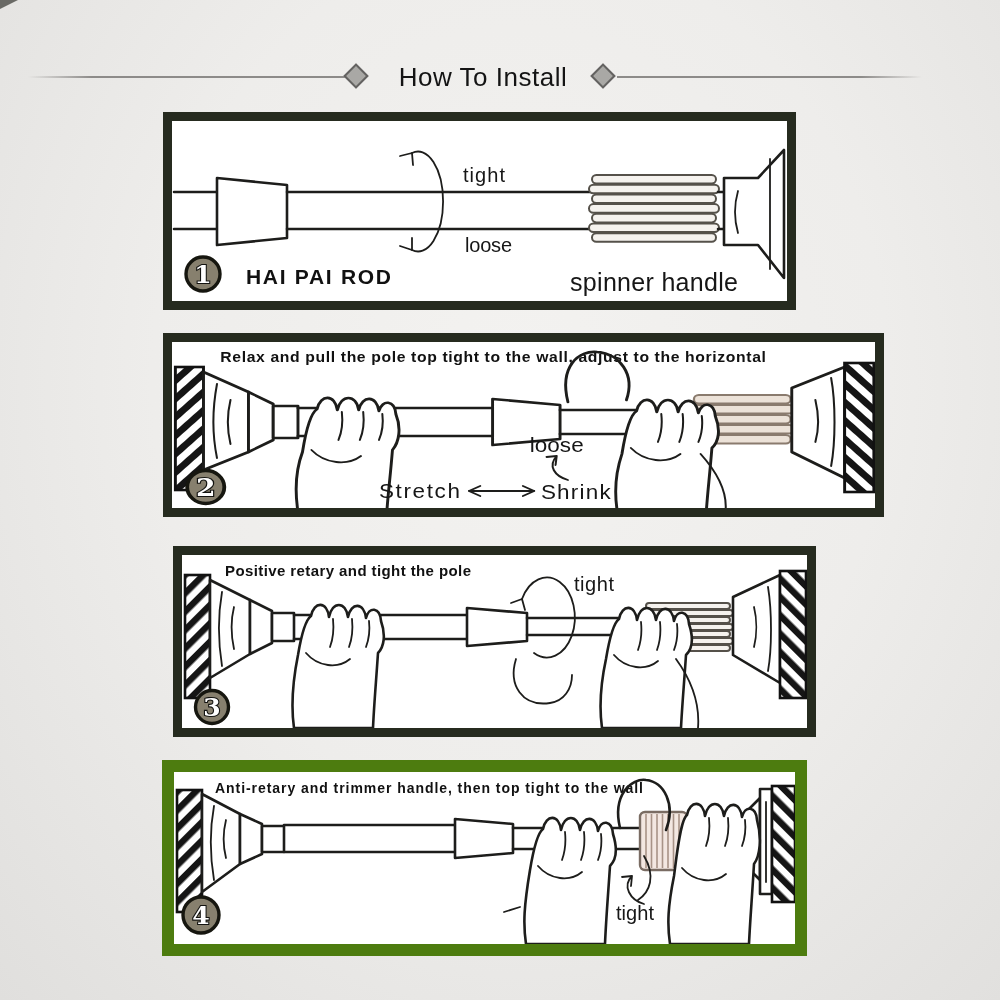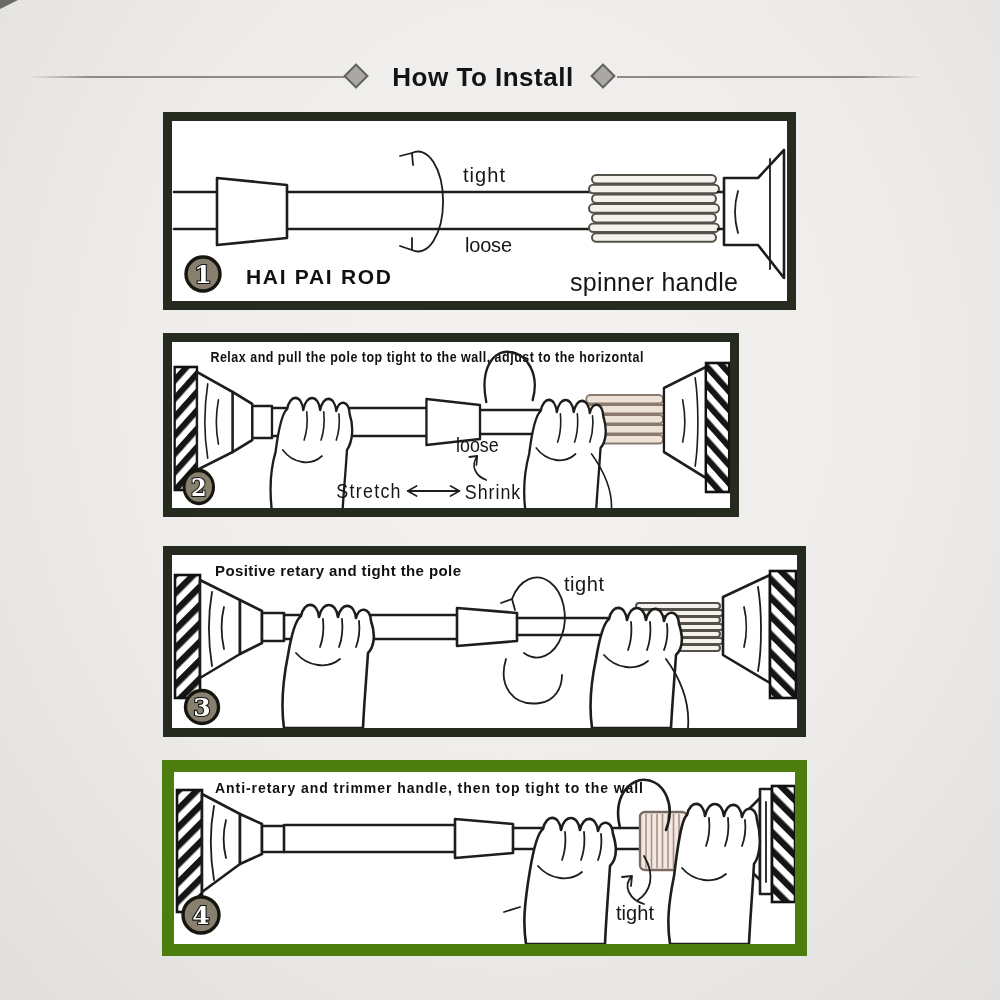--- a/index.html
+++ b/index.html
@@ -12,27 +12,27 @@
     border-top:9px solid #53534f;border-right:18px solid transparent;opacity:.85}
 
   
   .hline{position:absolute;height:2px;background:#8d8b89;top:76px}
   .hline.l{left:28px;width:318px;background:linear-gradient(to left,#8d8b89 80%,rgba(141,139,137,0))}
   .hline.r{left:617px;width:305px;background:linear-gradient(to right,#8d8b89 80%,rgba(141,139,137,0))}
   .diamond{position:absolute;top:67px;width:18px;height:18px;background:#a9a8a5;
     border:2px solid #636260;transform:rotate(45deg);box-sizing:border-box}
   .diamond.l{left:347px}.diamond.r{left:594px}
   .title{position:absolute;left:383px;top:62px;width:200px;text-align:center;
-    font-weight:bold;font-size:26px;color:#141414;letter-spacing:.5px;white-space:nowrap}
+    font-weight:normal;font-size:26px;color:#141414;letter-spacing:.5px;white-space:nowrap}
 
   
   .panel{position:absolute;background:#fff;border:9px solid #262b1f;box-sizing:border-box}
   #p1{left:163px;top:112px;width:633px;height:198px}
-  #p2{left:163px;top:333px;width:576px;height:184px}
-  #p3{left:163px;top:546px;width:643px;height:191px}
+  #p2{left:163px;top:333px;width:721px;height:184px}
+  #p3{left:173px;top:546px;width:643px;height:191px}
   #p4{left:162px;top:760px;width:645px;height:196px;border:12px solid #4d7c0f}
   .panel svg{display:block;width:100%;height:100%}
 
   
   .ln{fill:none;stroke:#1d1d1b;stroke-width:2.6;stroke-linecap:round;stroke-linejoin:round}
   .thin{stroke-width:1.8}
   .fw{fill:#fff;stroke:#1d1d1b;stroke-width:2.6;stroke-linejoin:round}
   .wall{stroke:#111;stroke-width:2.6}
   .rib{fill:#f5f2ee;stroke:#55514a;stroke-width:2}
   .ribw{fill:#ece2d8;stroke:#8a7b6e;stroke-width:2}

